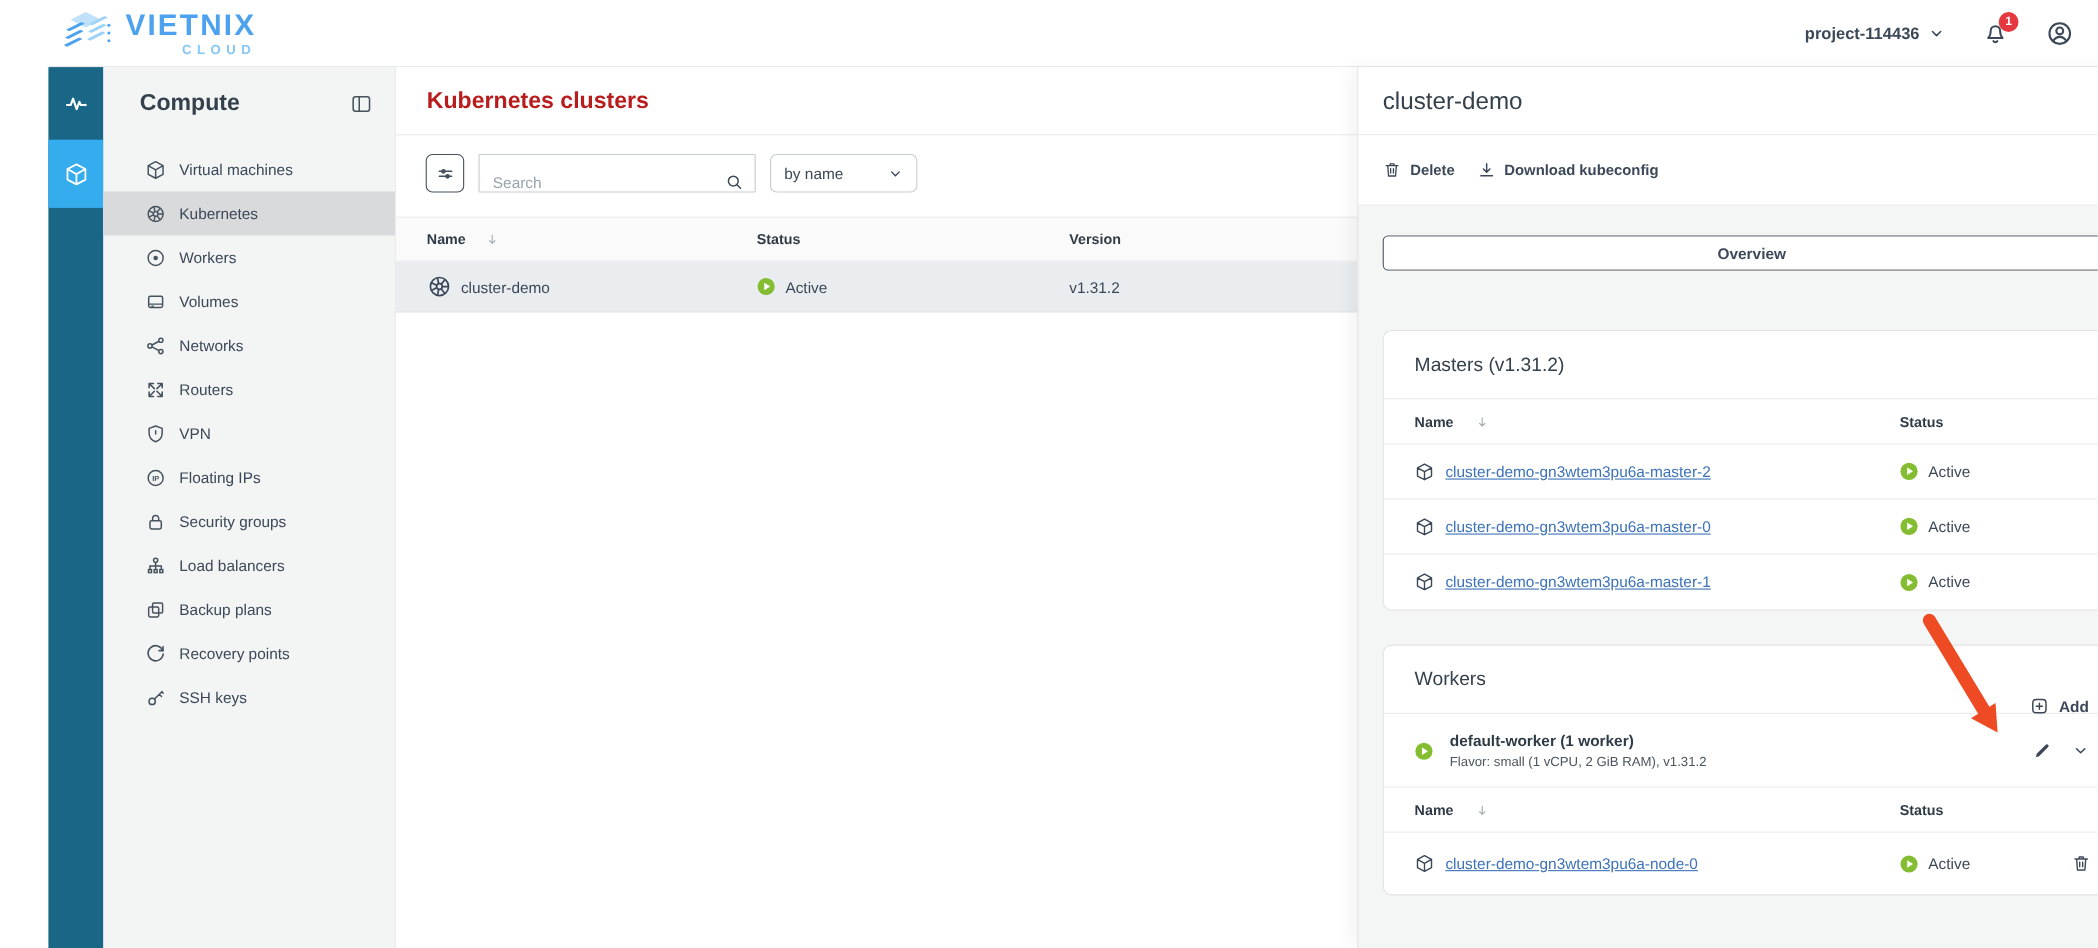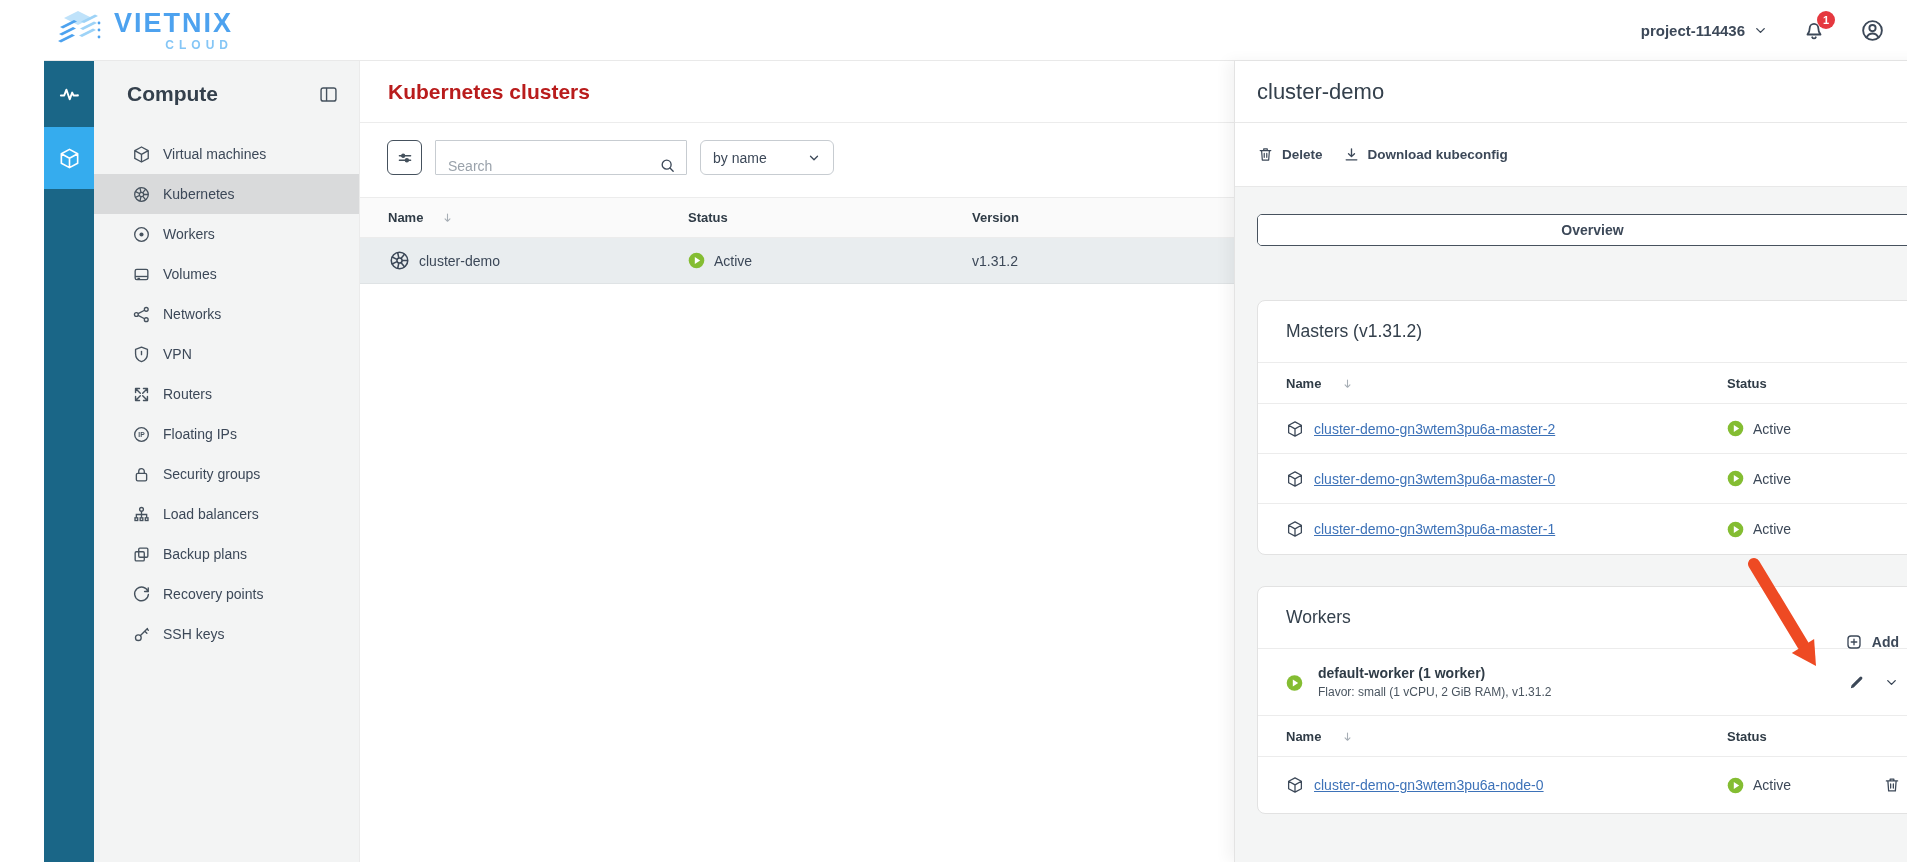--- a/index.html
+++ b/index.html
@@ -316,32 +316,32 @@
             <span class="mi">
               <svg width="19" height="19">
                 <use href="#i-nodes"></use>
               </svg>
             </span>
             <span>Networks</span>
           </div>
         <div class="menu-item">
             <span class="mi">
               <svg width="19" height="19">
+                <use href="#i-swap"></use>
+              </svg>
+            </span>
+            <span>Routers</span>
+          </div>
+        <div class="menu-item">
+            <span class="mi">
+              <svg width="19" height="19">
                 <use href="#i-shield"></use>
               </svg>
             </span>
             <span>VPN</span>
-          </div>
-        <div class="menu-item">
-            <span class="mi">
-              <svg width="19" height="19">
-                <use href="#i-swap"></use>
-              </svg>
-            </span>
-            <span>Routers</span>
           </div>
         <div class="menu-item">
             <span class="mi">
               <svg width="19" height="19">
                 <use href="#i-ip"></use>
               </svg>
             </span>
             <span>Floating IPs</span>
           </div>
         <div class="menu-item">

